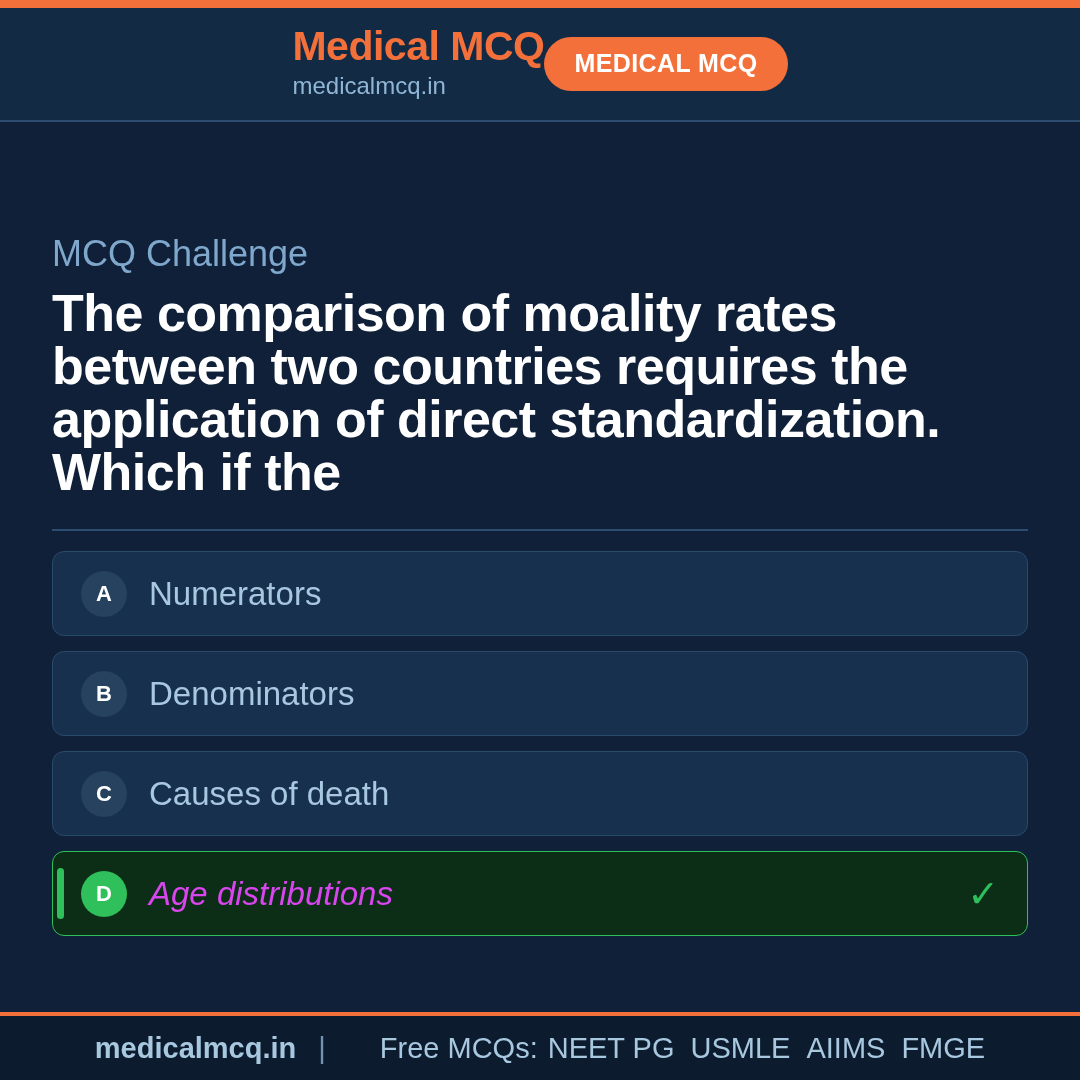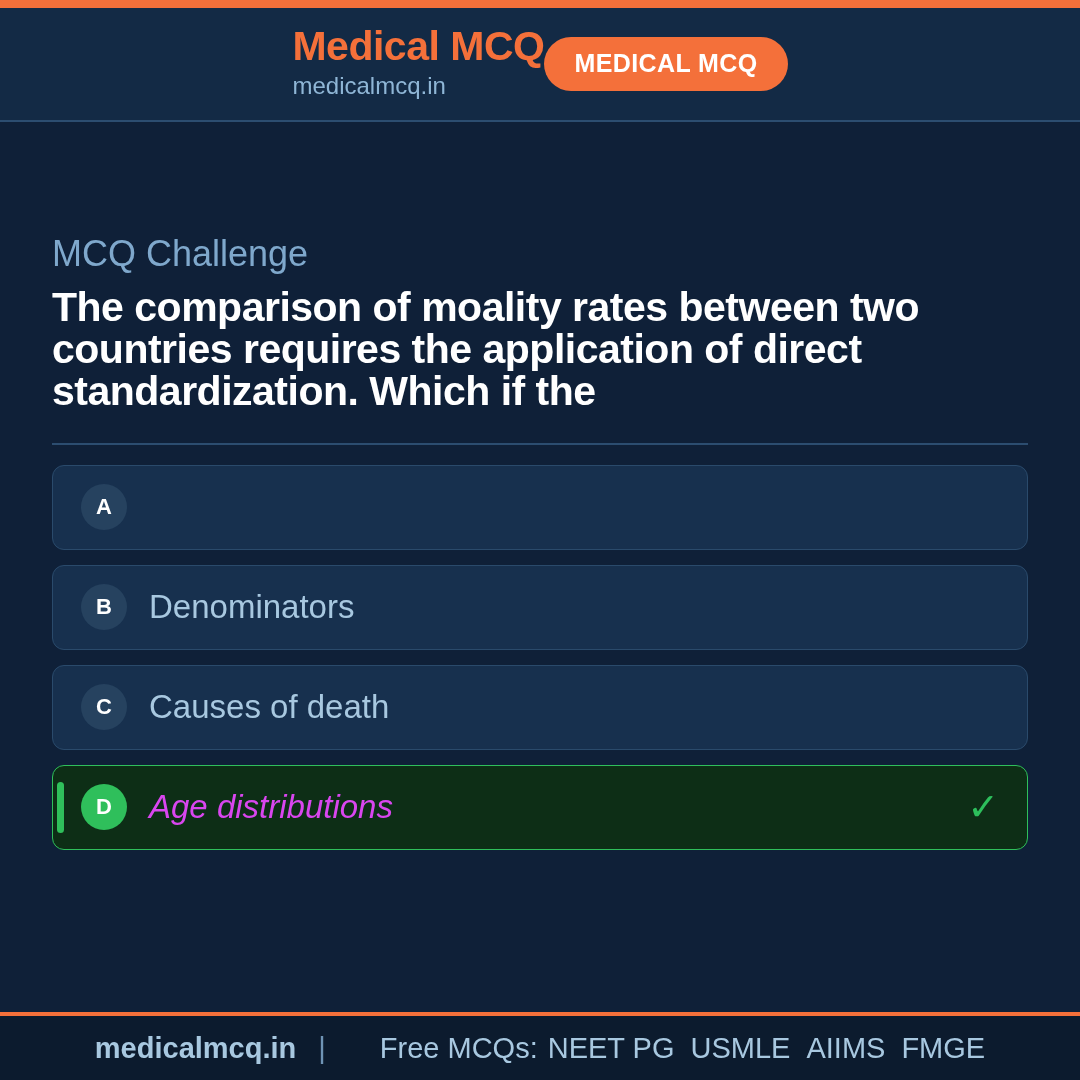--- a/index.html
+++ b/index.html
@@ -83,21 +83,21 @@
   }
 
   .eyebrow {
     font-size: 36px;
     color: #7FA8CC;
     line-height: 1.2;
     margin-bottom: 12px;
   }
 
   .question {
-    font-size: 41px;
+    font-size: 52px;
     font-weight: bold;
     color: #FFFFFF;
     line-height: 1.02;
     letter-spacing: -0.5px;
     max-width: 960px;
   }
 
   .divider {
     height: 2px;
     background: #2C4D70;
@@ -219,20 +219,21 @@
   <div class="main">
     <div class="eyebrow">MCQ Challenge</div>
     <div class="question">The comparison of moality rates between two countries requires the application of direct standardization. Which if the</div>
     <div class="divider"></div>
 
     <div class="options">
 
       <div class="option">
 
         <div class="option-badge">A</div>
+        <div class="option-text">Numerators</div>
         <div class="option-check"></div>
       </div>
 
       <div class="option">
 
         <div class="option-badge">B</div>
         <div class="option-text">Denominators</div>
         <div class="option-check"></div>
       </div>
 

